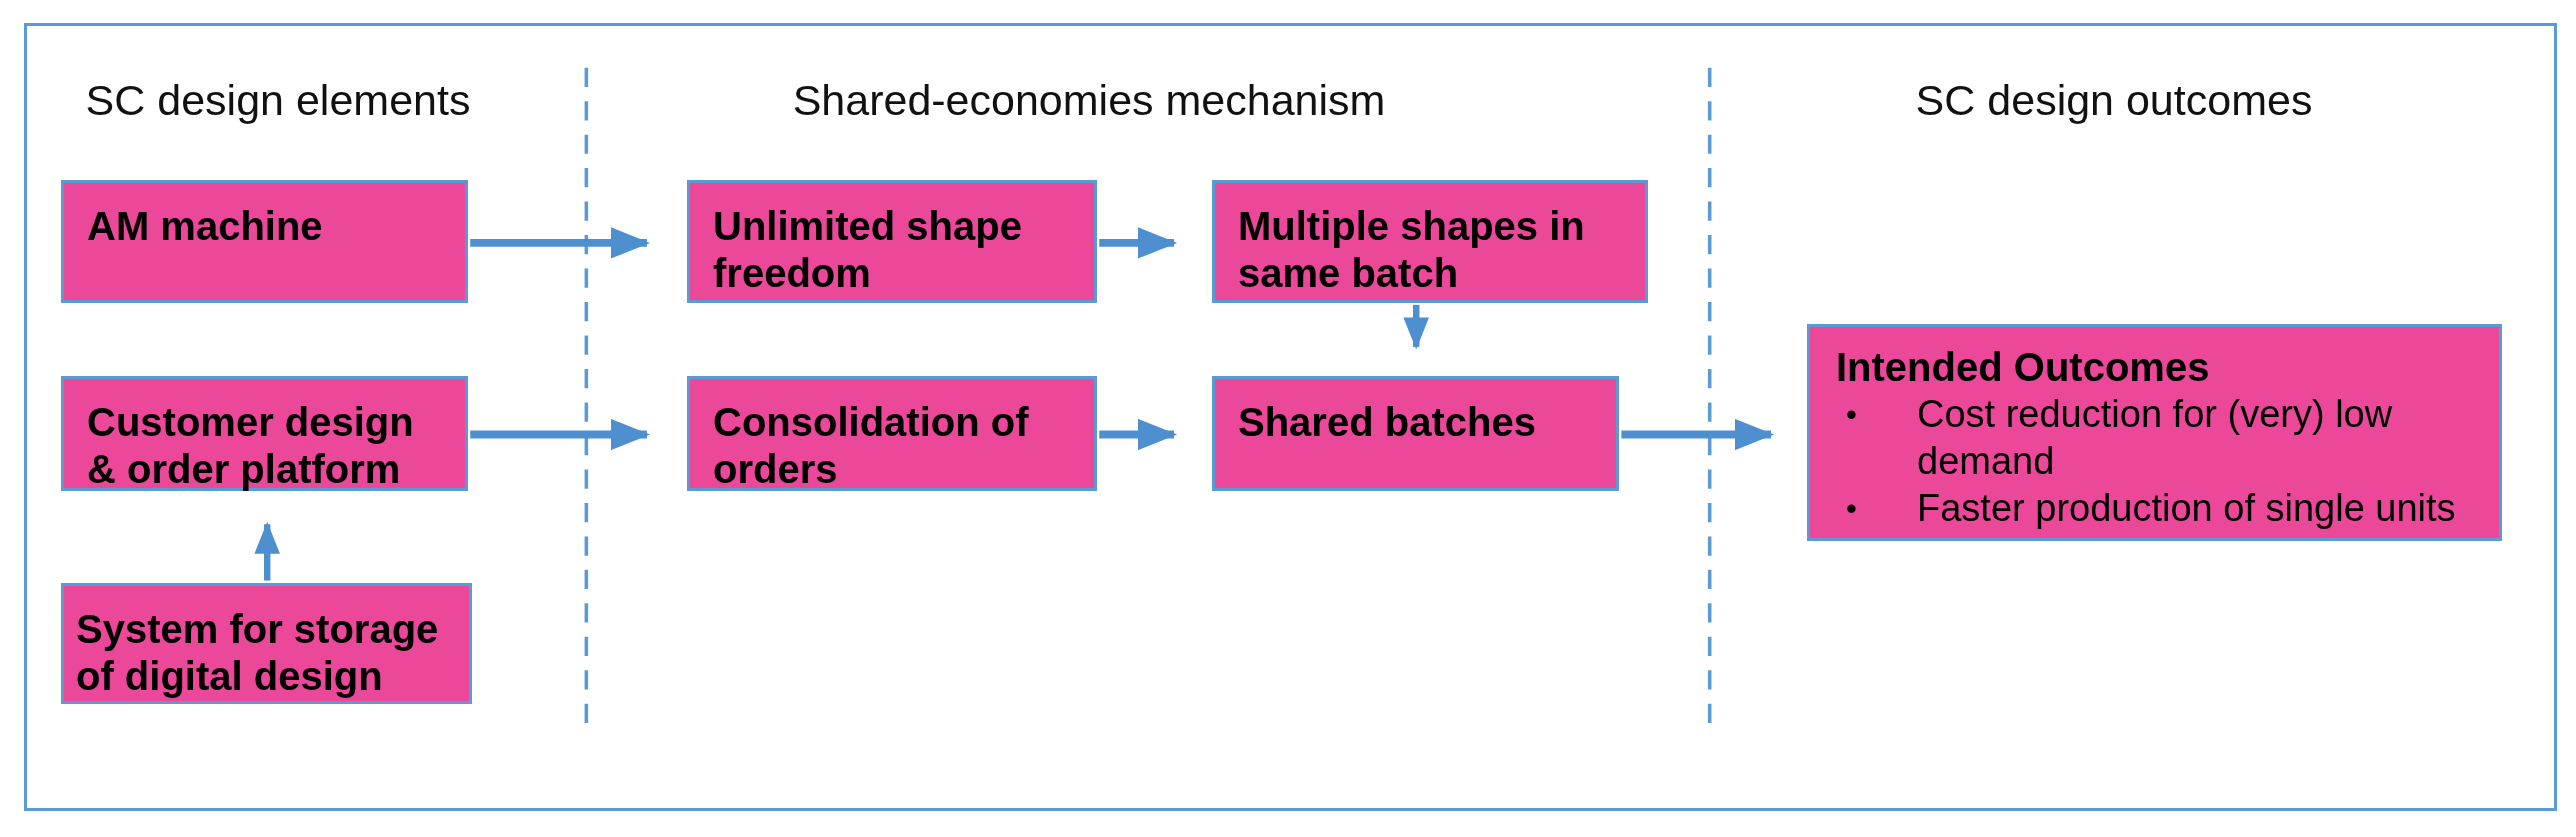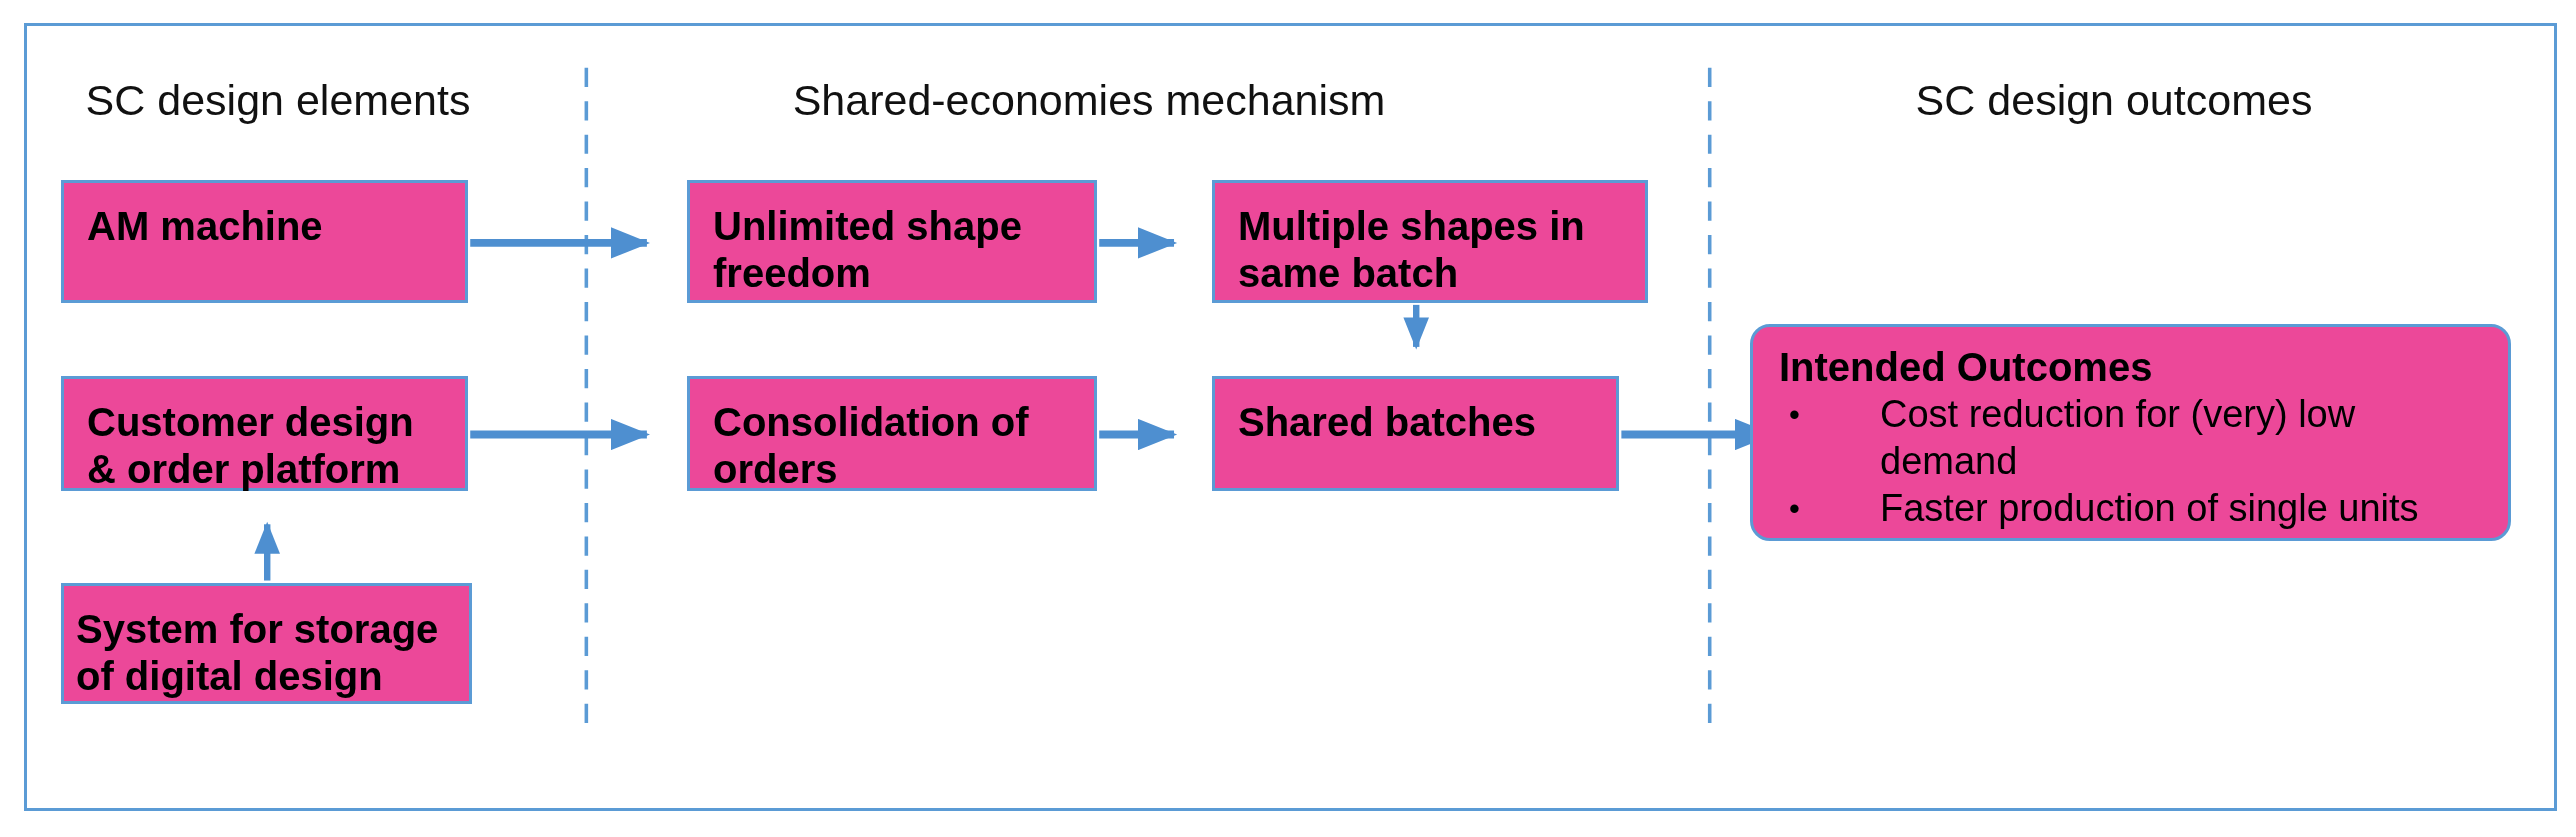--- a/index.html
+++ b/index.html
@@ -42,35 +42,35 @@
     line-height:47px;
     color:#000000;
   }
   #box-am        {left:61px;  top:180px; width:407px; height:123px;}
   #box-unlimited {left:687px; top:180px; width:410px; height:123px;}
   #box-multiple  {left:1212px;top:180px; width:436px; height:123px;}
   #box-customer  {left:61px;  top:376px; width:407px; height:115px;}
   #box-consol    {left:687px; top:376px; width:410px; height:115px;}
   #box-shared    {left:1212px;top:376px; width:407px; height:115px;}
   #box-system    {left:61px;  top:583px; width:411px; height:121px;padding-left:12px;}
-  #box-intended  {left:1750px;top:324px; width:761px; height:217px; padding:17px 18.5px 0 26px;border-radius:20px;}
+  #box-intended  {left:1807px;top:324px; width:695px; height:217px; padding:17px 18.5px 0 26px;}
   #box-intended .io-title{
     font-size:40px;font-weight:bold;line-height:47px;color:#000000;
   }
   .io-bullet{
     display:flex;
     font-size:38px;font-weight:normal;line-height:47px;color:#000000;
   }
   .io-bullet .dot{
     flex:0 0 71px;
     text-align:left;
     padding-left:10px;
     font-size:31px;
   }
-  .io-bullet .btxt{flex:1 1 auto;margin-left:20px;}
+  .io-bullet .btxt{flex:1 1 auto;}
   .context-note{
     position:absolute;
     right:41px;top:749px;
     font-size:41px;line-height:46px;
     white-space:nowrap;
     color:#111111;
   }
   svg#connectors{position:absolute;left:0;top:0;}
 </style>
 </head>

